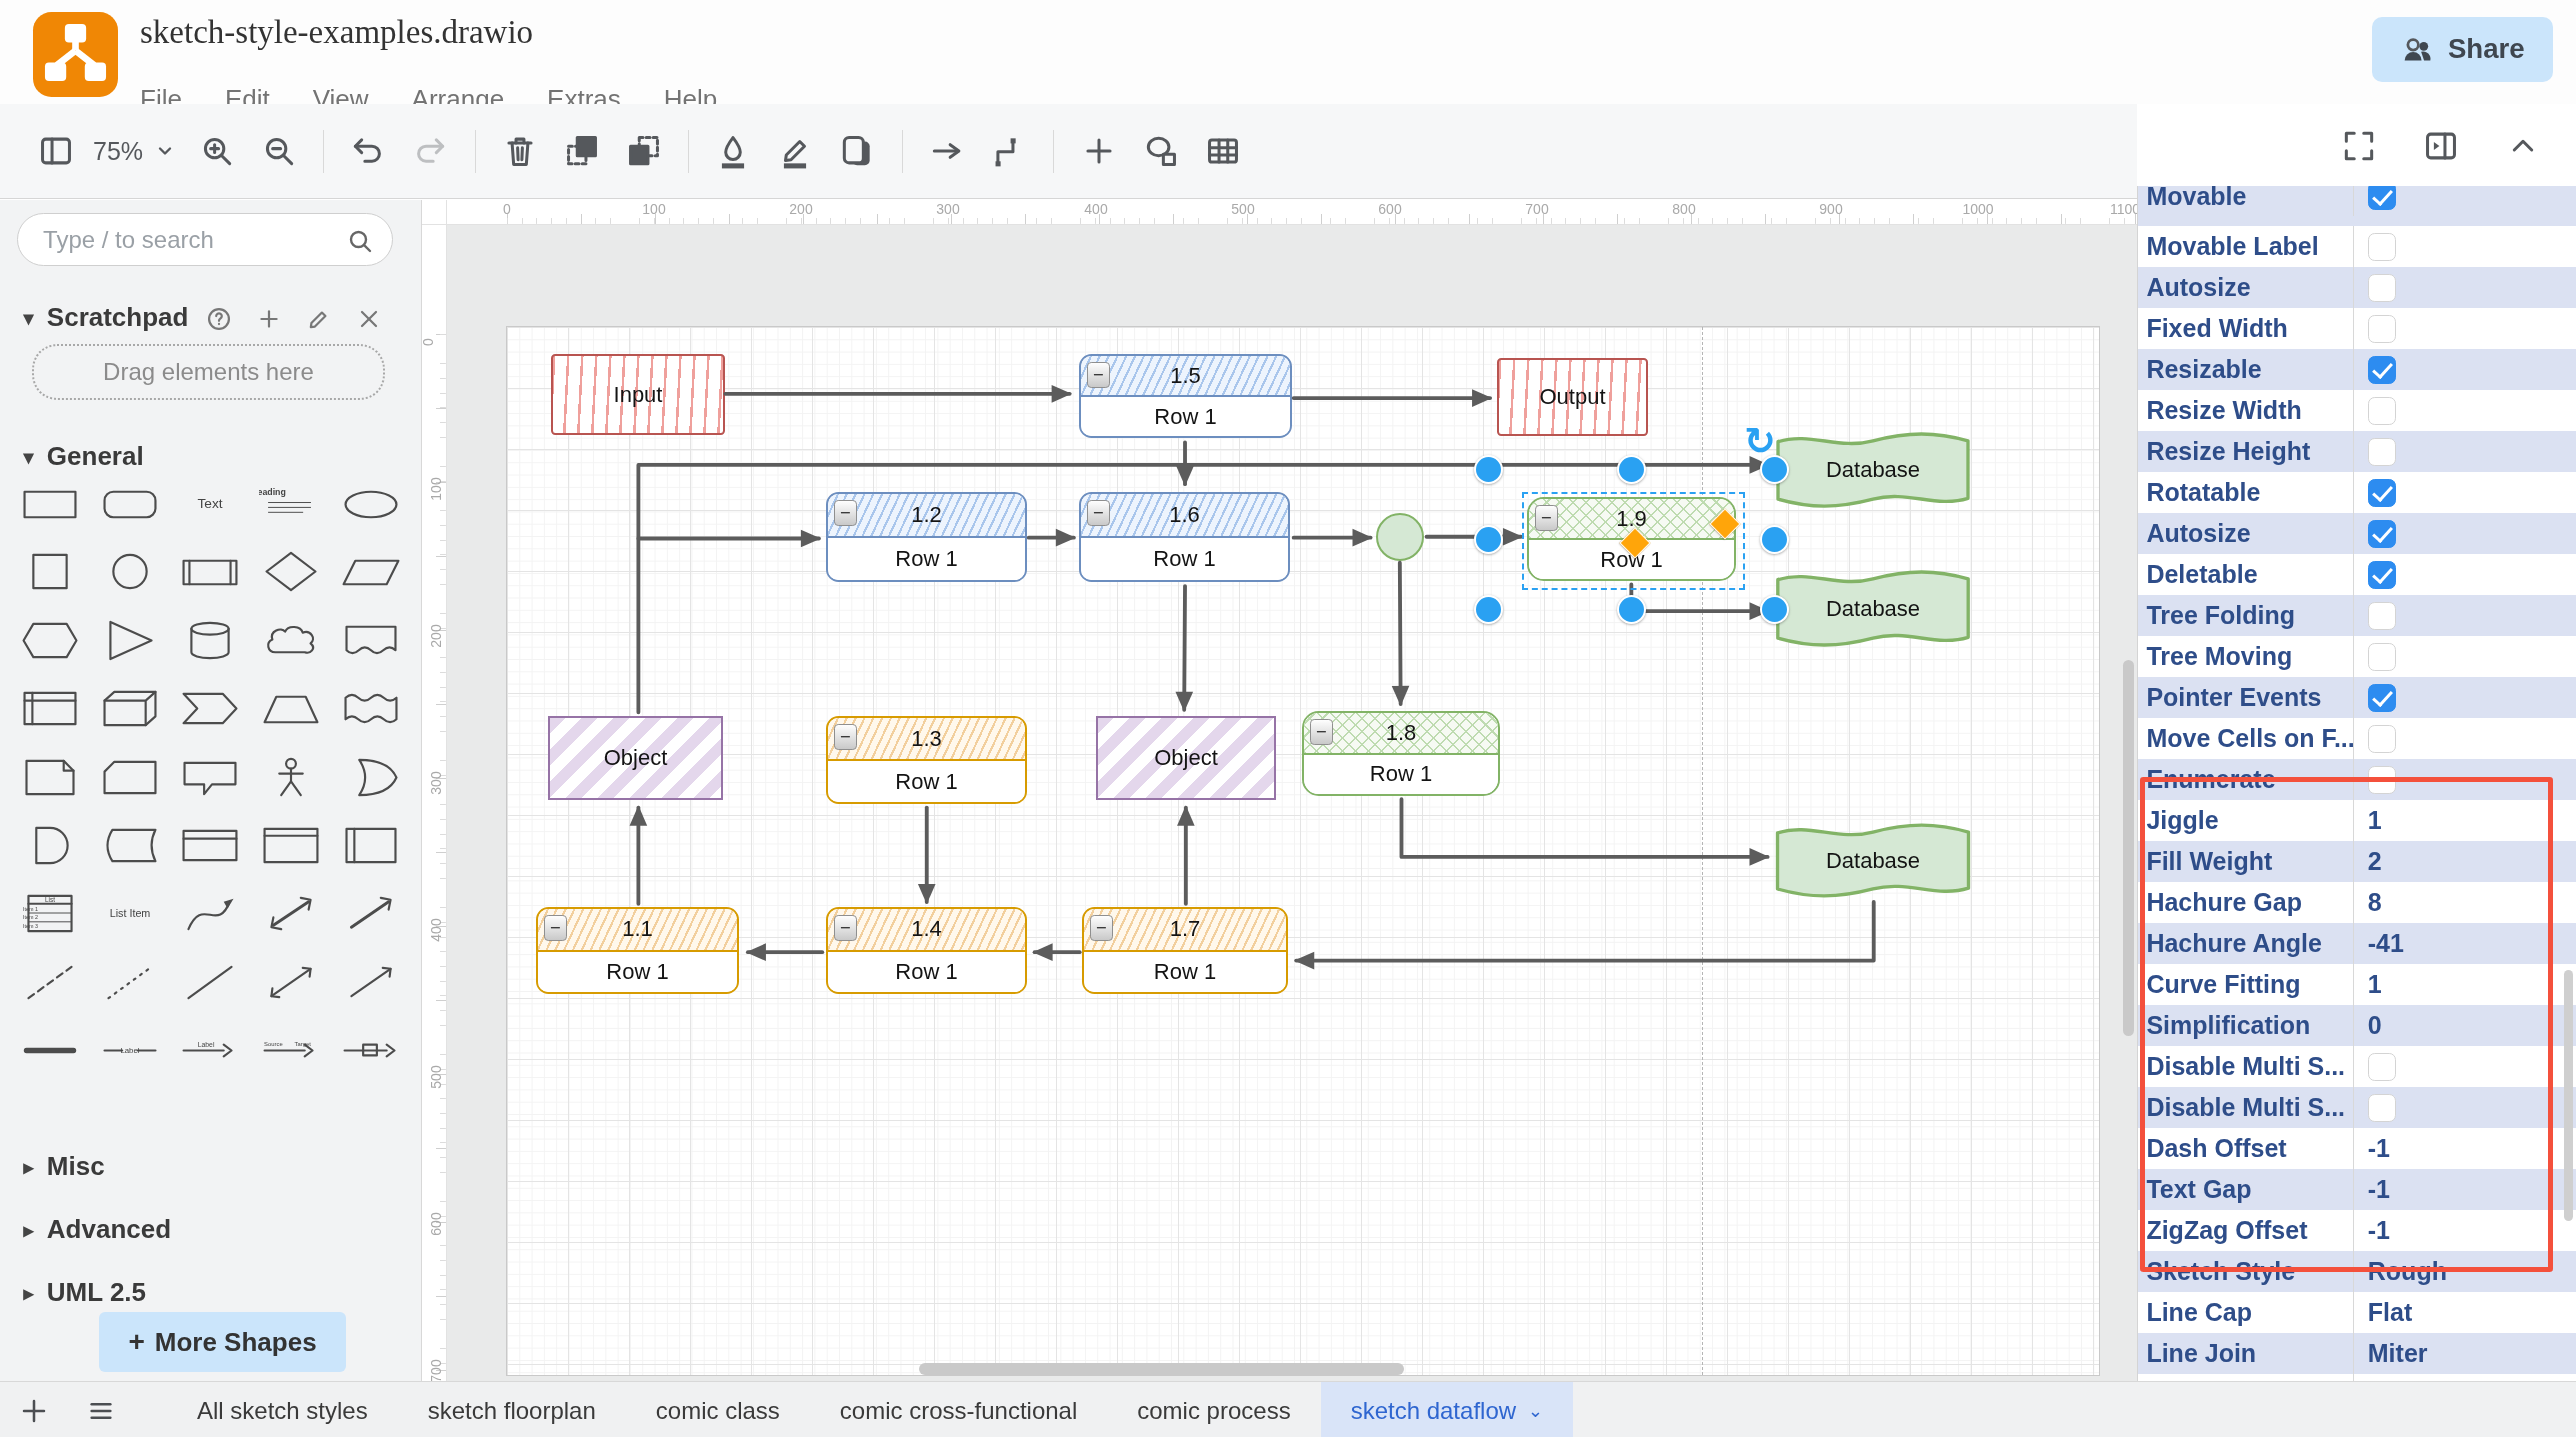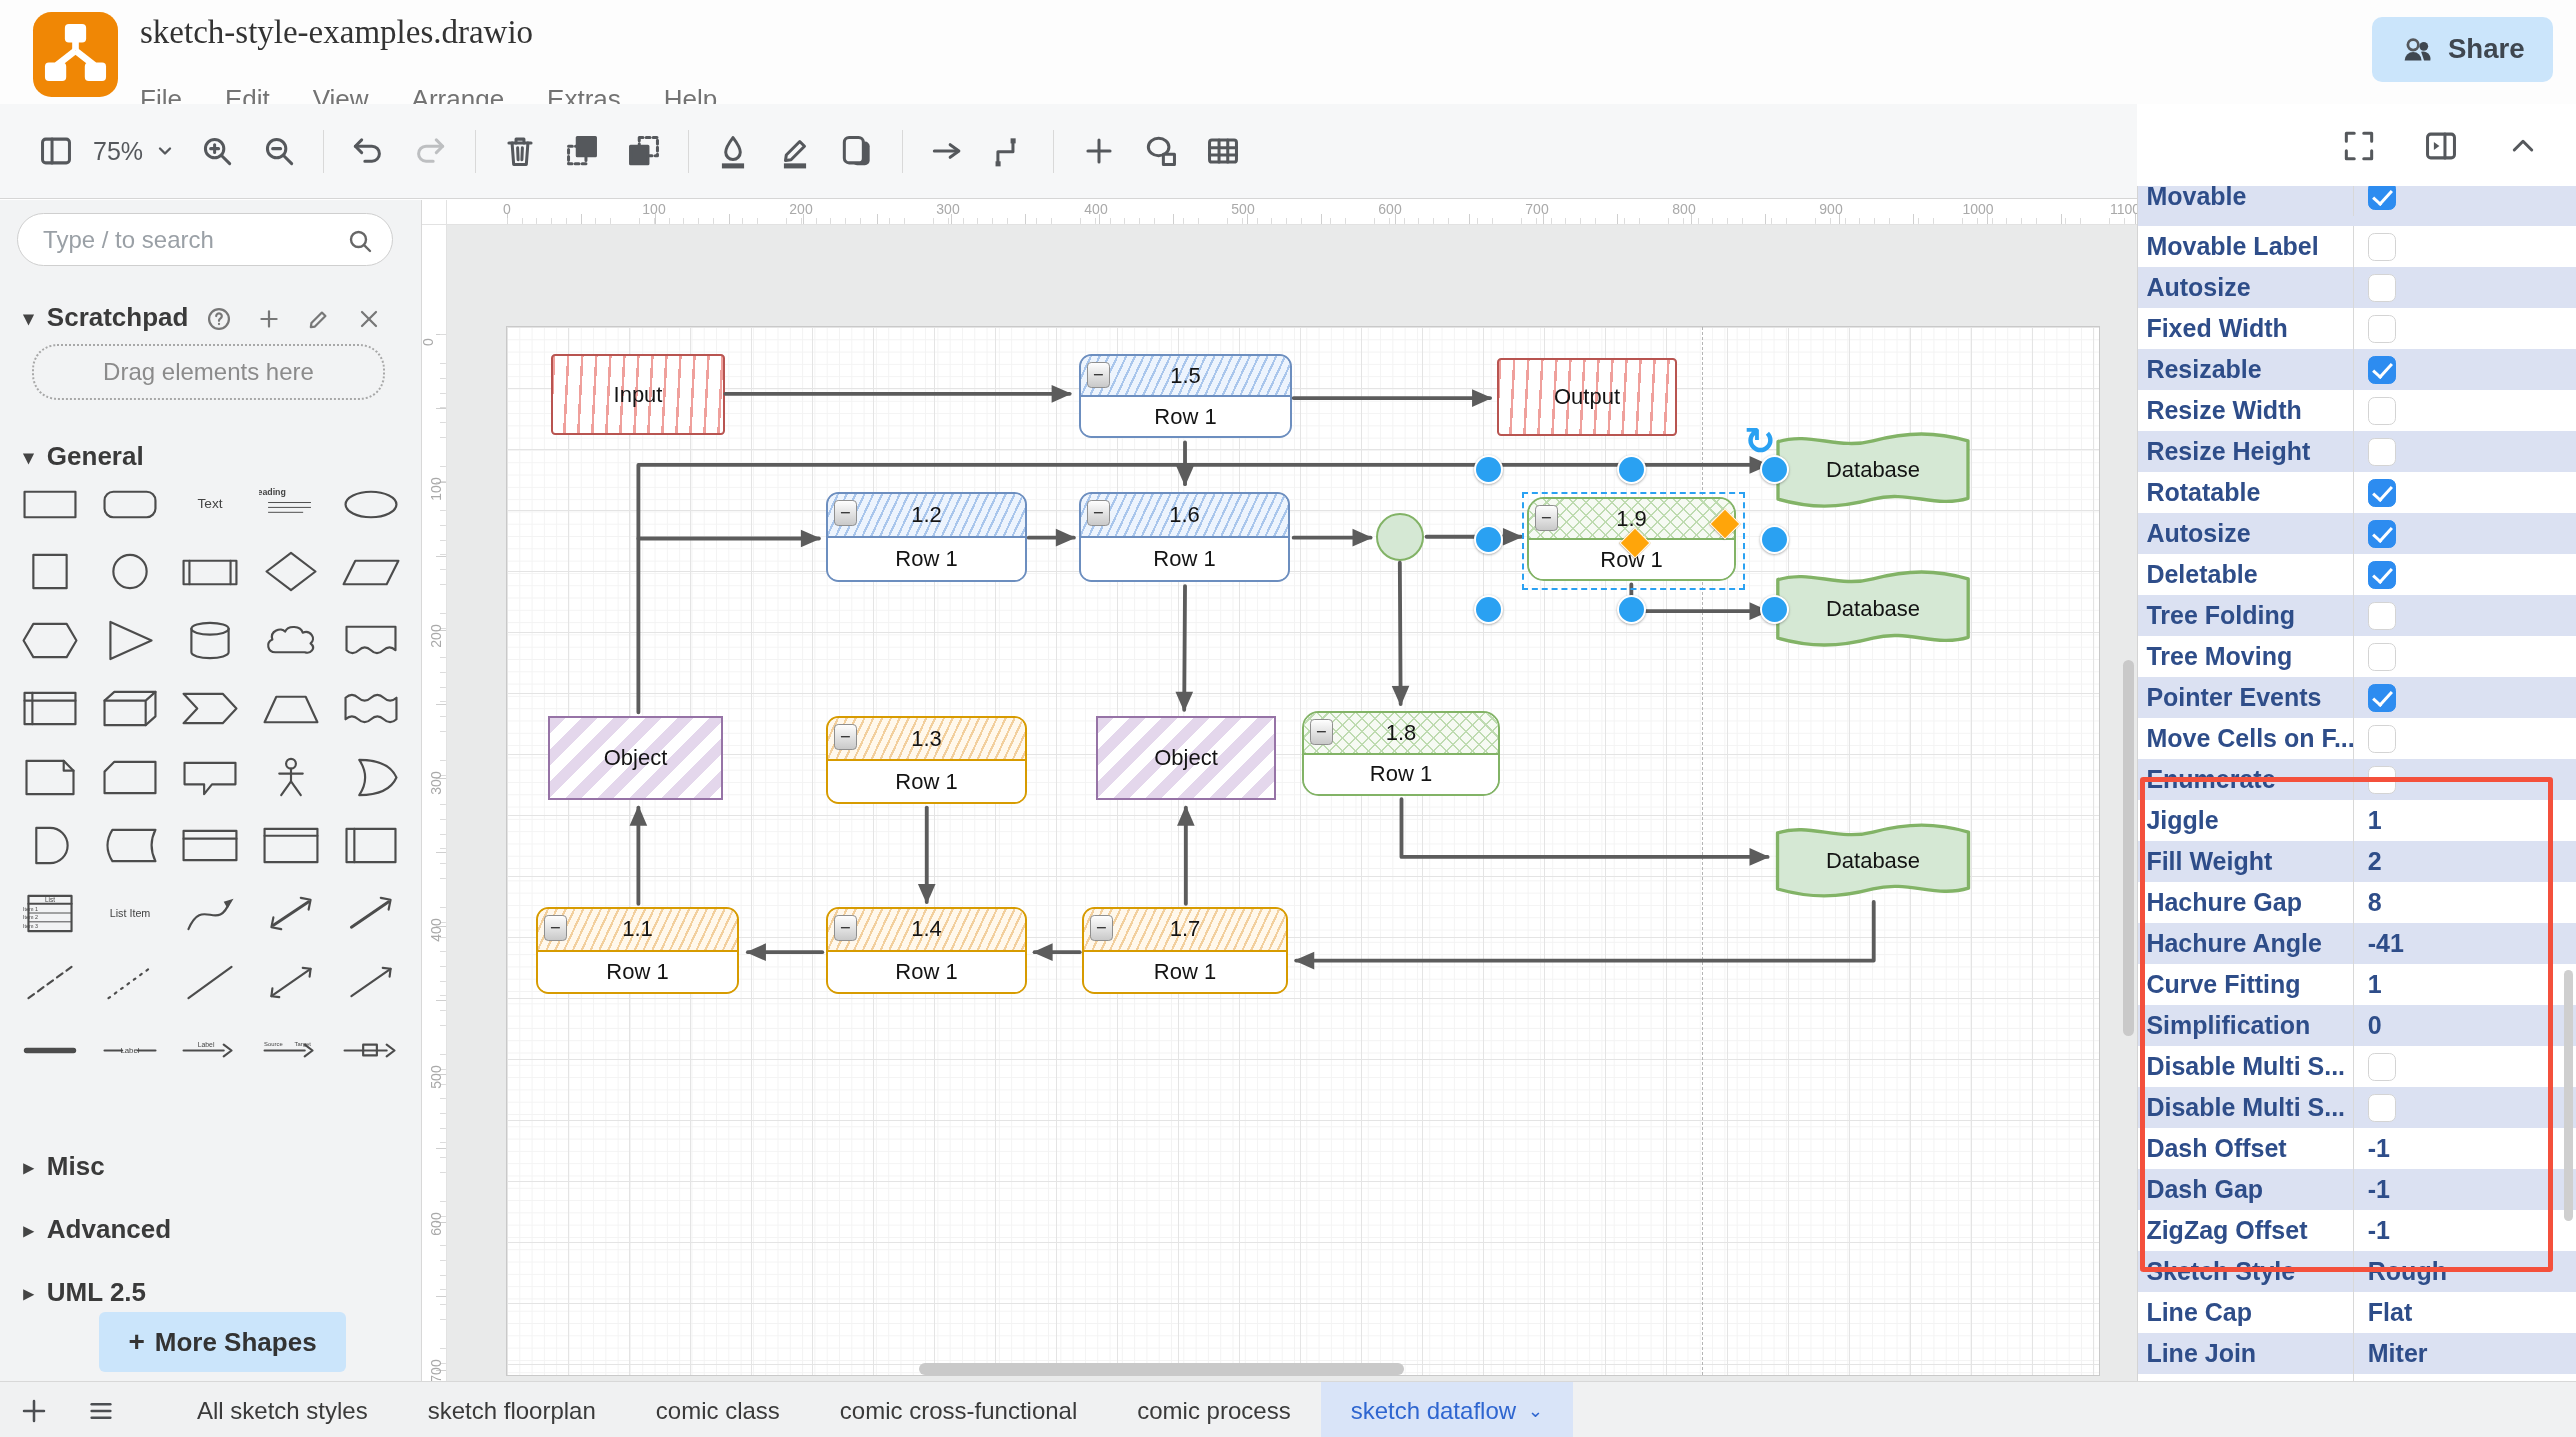--- a/index.html
+++ b/index.html
@@ -698,21 +698,21 @@
         <div class="node hatch h-red" style="left: 104px; top: 129px; width: 174px; height: 81px;">
           <span>Input</span>
         </div>
         <div class="node tbl c-blue" style="left: 632px; top: 129px; width: 213px; height: 84px;">
           <div class="hd">
             <span class="collapse-box">−</span>
             <span>1.5</span>
           </div>
           <div class="bd">Row 1</div>
         </div>
-        <div class="node hatch h-red" style="left: 1050px; top: 133px; width: 180px; height: 78px;">
+        <div class="node hatch h-red" style="left: 1050px; top: 133px; width: 151px; height: 78px;">
           <span>Output</span>
         </div>
         <div class="node tape-node" style="left: 1328px; top: 205px; width: 196px; height: 80px;">
           <svg width="196" height="80" style="position:absolute;left:0;top:0;" viewBox="0 0 234 96">
             <path d="M3 14 C 42.12 2, 74.88 24, 117 13 S 191.88 2, 231 13 L 231 82 C 191.88 94, 159.12 72, 117 83 S 42.12 94, 3 83 Z" fill="#d5e8d4" stroke="#82b366" stroke-width="4" stroke-linejoin="round"></path>
           </svg>
           <span class="lbl">Database</span>
         </div>
         <div class="node tbl c-blue" style="left: 379px; top: 267px; width: 201px; height: 90px;">
           <div class="hd">
@@ -1024,21 +1024,21 @@
         <div class="p-row">
           <div class="p-inner">
             <div class="p-label">Dash Offset</div>
             <div class="p-val">
               <span>-1</span>
             </div>
           </div>
         </div>
         <div class="p-row alt">
           <div class="p-inner">
-            <div class="p-label">Dash Gap</div>
+            <div class="p-label">Text Gap</div>
             <div class="p-val">
               <span>-1</span>
             </div>
           </div>
         </div>
         <div class="p-row">
           <div class="p-inner">
             <div class="p-label">ZigZag Offset</div>
             <div class="p-val">
               <span>-1</span>

